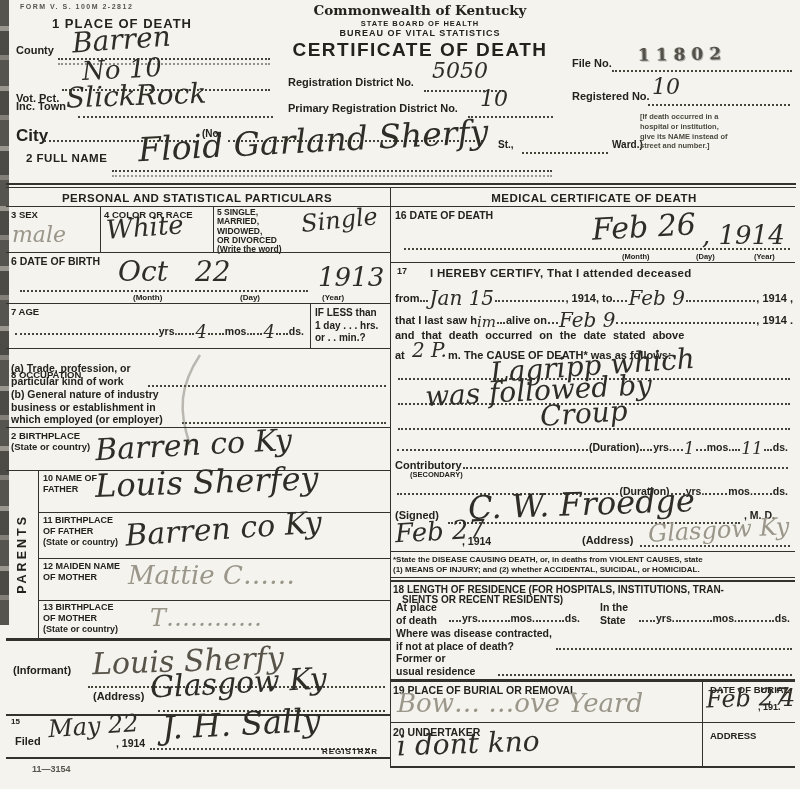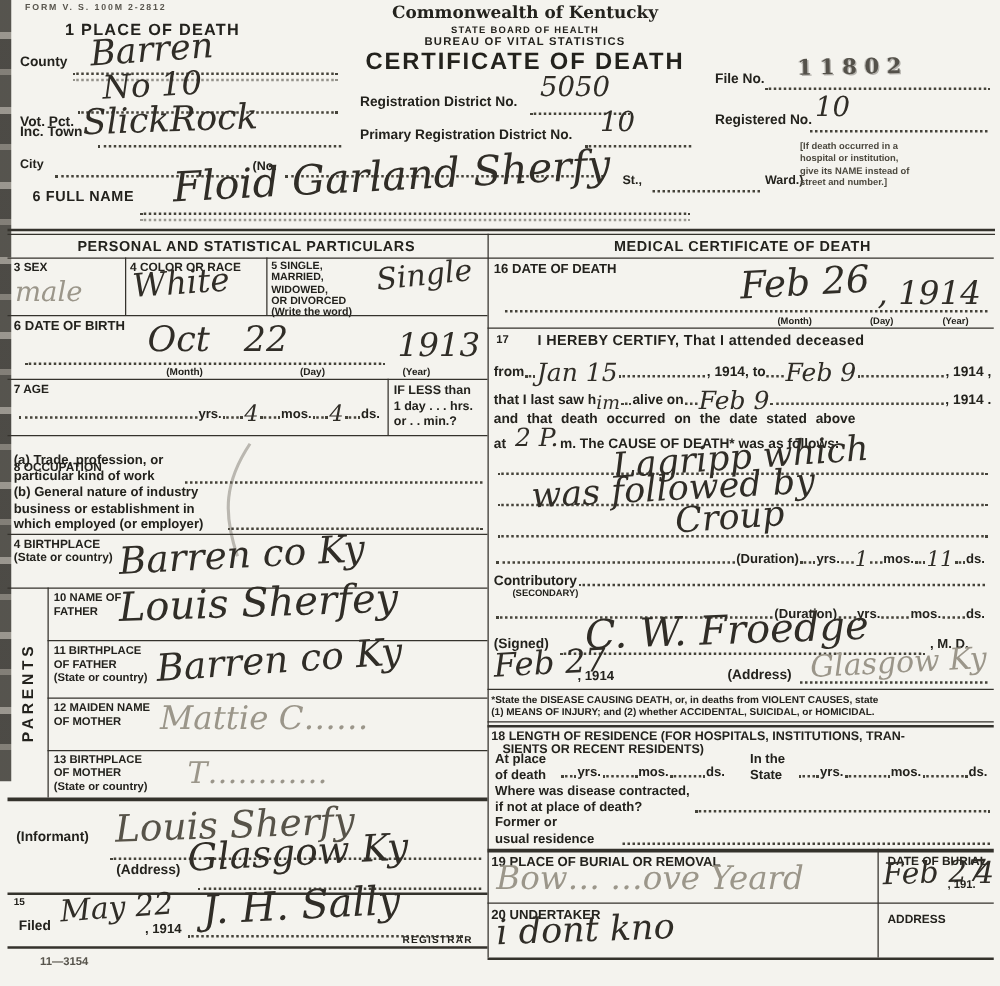--- a/index.html
+++ b/index.html
@@ -65,33 +65,33 @@
   <div class="dotline" style="left:424px;top:90px;width:80px;"></div>
 
   <div class="lbl" style="left:16px;top:100px;font-size:11px;">Inc. Town</div>
   <div class="hand" style="left:66px;top:82px;font-size:28px;transform:rotate(-2deg);">SlickRock</div>
   <div class="dotline" style="left:78px;top:116px;width:195px;"></div>
 
   <div class="lbl" style="left:288px;top:102px;font-size:11px;">Primary Registration District No.</div>
   <div class="hand" style="left:480px;top:88px;font-size:22px;">10</div>
   <div class="dotline" style="left:468px;top:116px;width:85px;"></div>
 
-  <div class="lbl" style="left:16px;top:126px;font-size:10px;">City</div>
+  <div class="lbl" style="left:16px;top:126px;font-size:17px;">City</div>
   <div class="dotline" style="left:44px;top:140px;width:155px;"></div>
   <div class="lbl" style="left:202px;top:128px;font-size:10px;">(No.</div>
   <div class="dotline" style="left:228px;top:140px;width:255px;"></div>
   <div class="lbl" style="left:498px;top:139px;font-size:10px;">St.,</div>
   <div class="dotline" style="left:522px;top:152px;width:86px;"></div>
   <div class="lbl" style="left:612px;top:139px;font-size:10px;">Ward.)</div>
   <div class="lbl" style="left:640px;top:112px;width:152px;font-size:7.5px;color:#4c493f;line-height:1.3;">[If death occurred in a
 hospital or institution,
 give its NAME instead of
 street and number.]</div>
 
-  <div class="lbl" style="left:26px;top:152px;font-size:11.5px;letter-spacing:.5px;">6 FULL NAME</div>
+  <div class="lbl" style="left:26px;top:152px;font-size:11.5px;letter-spacing:.5px;">2 FULL NAME</div>
   <div class="hand" style="left:138px;top:124px;font-size:33px;transform:rotate(-3deg);">Floid Garland Sherfy</div>
   <div class="dotline" style="left:112px;top:170px;width:440px;"></div>
   <div class="dotline" style="left:112px;top:175px;width:440px;opacity:.5;"></div>
 
   <div class="rule" style="left:6px;top:183px;width:790px;height:2px;"></div>
   <div class="rule" style="left:6px;top:187px;width:790px;"></div>
   <div class="vline" style="left:390px;top:187px;height:579px;"></div>
 
   <div class="lbl ctr" style="left:8px;top:192px;width:378px;font-size:11.5px;letter-spacing:.5px;">PERSONAL AND STATISTICAL PARTICULARS</div>
   <div class="lbl ctr" style="left:392px;top:192px;width:404px;font-size:11.5px;letter-spacing:.5px;">MEDICAL CERTIFICATE OF DEATH</div>
@@ -146,21 +146,21 @@
   <div class="dotline" style="left:148px;top:385px;width:238px;"></div>
   <div class="lbl" style="left:11px;top:388px;font-size:10.5px;">(b) General nature of industry
 business or establishment in
 which employed (or employer)</div>
   <div class="dotline" style="left:182px;top:422px;width:204px;"></div>
   <svg style="position:absolute;left:160px;top:350px;" width="60" height="100">
     <path d="M40,5 C20,35 18,60 30,95" stroke="rgba(115,110,100,0.45)" stroke-width="2.5" fill="none"></path>
   </svg>
   <div class="rule" style="left:6px;top:427px;width:384px;"></div>
 
-  <div class="lbl" style="left:11px;top:430px;font-size:9.5px;">4 BIRTHPLACE
+  <div class="lbl" style="left:11px;top:430px;font-size:9.5px;">2 BIRTHPLACE
 (State or country)</div>
   <div class="hand" style="left:95px;top:430px;font-size:30px;transform:rotate(-3deg);">Barren co Ky</div>
   <div class="rule" style="left:6px;top:470px;width:384px;"></div>
 
   <div class="vline" style="left:38px;top:470px;height:168px;"></div>
   <div style="position:absolute;left:8px;top:472px;width:28px;height:164px;display:flex;align-items:center;justify-content:center;">
     <span class="vert">PARENTS</span>
   </div>
   <div class="lbl" style="left:43px;top:473px;font-size:9px;">10 NAME OF
 FATHER</div>

